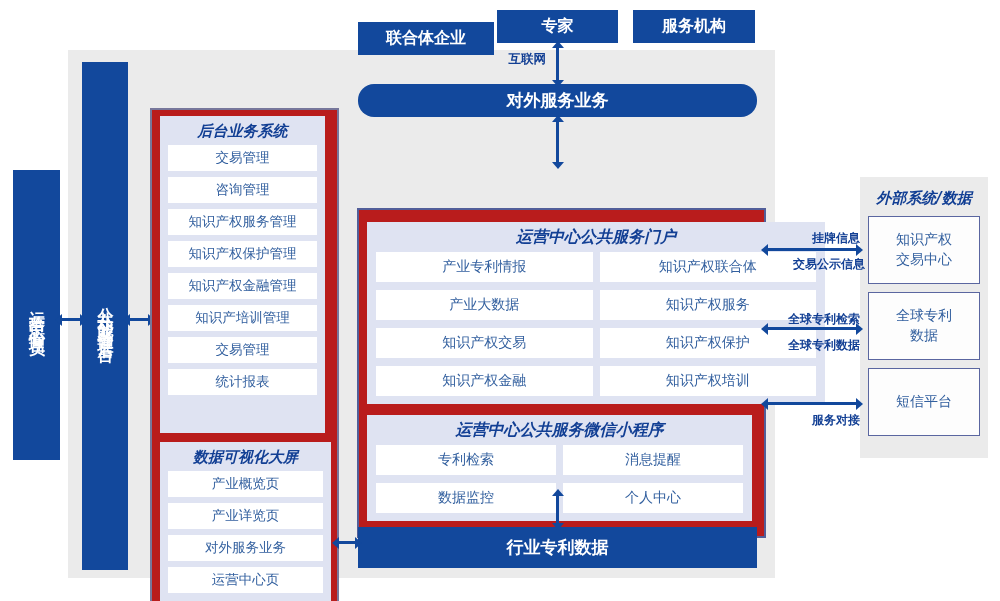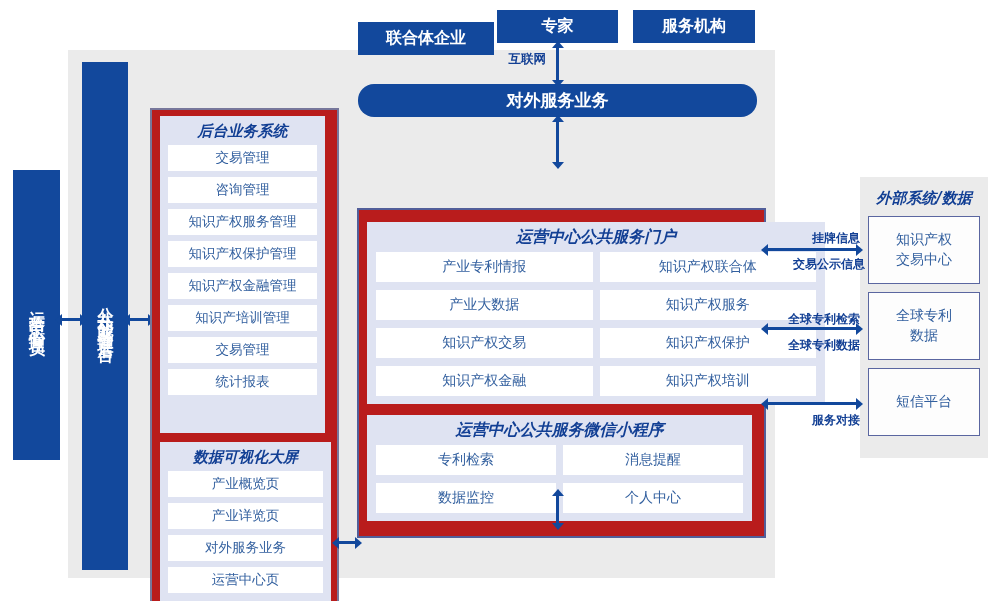--- a/index.html
+++ b/index.html
@@ -109,20 +109,21 @@
         <div class="item">专利检索</div>
         <div class="item">消息提醒</div>
         <div class="item">数据监控</div>
         <div class="item">个人中心</div>
       </div>
     </div>
   </div>
 
   <div class="varrow" style="left:556px;top:496px;height:27px;"></div>
 
+  <div class="abs bluebox" style="left:358px;top:527px;width:399px;height:41px;font-size:17px;">行业专利数据</div>
 
   <div class="harrow" style="left:339px;top:541px;width:16px;"></div>
 
   <div class="ext-panel">
     <div class="ext-title">外部系统/数据</div>
     <div class="ext-box">知识产权
 交易中心</div>
     <div class="ext-box">全球专利
 数据</div>
     <div class="ext-box">短信平台</div>

